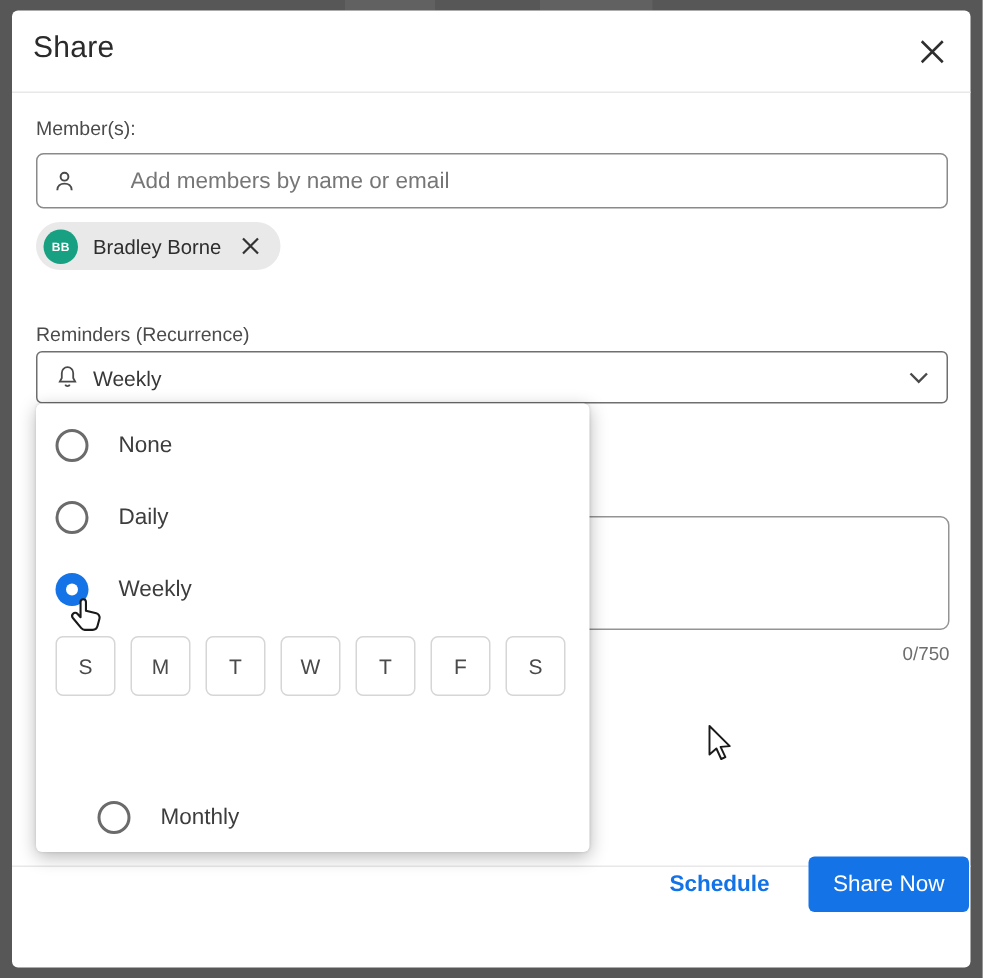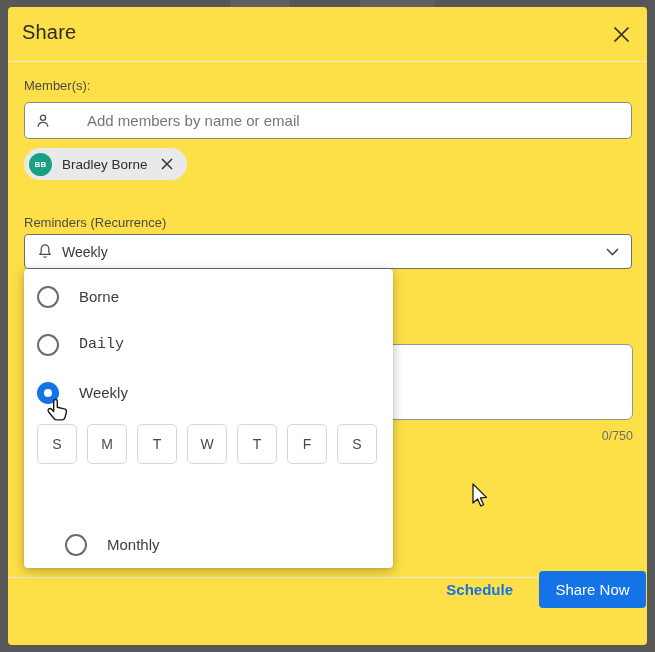--- a/index.html
+++ b/index.html
@@ -3,21 +3,21 @@
 <meta charset="utf-8">
 <style>
   * { margin:0; padding:0; box-sizing:border-box; }
   html,body { width:655px; height:652px; }
   body { font-family:"Liberation Sans", sans-serif; background:#575757; position:relative; overflow:hidden; }
 
   .backdrop { position:absolute; inset:0; background:#575757; }
   .backdrop-seg { position:absolute; top:0; height:7px; background:#616161; }
 
   .dialog { position:absolute; left:8px; top:7px; width:639px; height:638px;
-            background:#fde047; border-radius:4px; }
+            background:#ffffff; border-radius:4px; }
 
   
   .dlg-header { position:absolute; left:0; top:0; width:100%; height:54px; }
   .dlg-title { position:absolute; left:14px; top:14px; font-size:20px; color:#2b2b2b; letter-spacing:.2px; }
   .close-btn { position:absolute; right:14px; top:15px; width:24px; height:24px; cursor:pointer;
                display:flex; align-items:center; justify-content:center; }
   .hdr-divider { position:absolute; left:0; top:54px; width:100%; height:1px; background:#e8e8e8; }
 
   .field-label { position:absolute; left:16px; font-size:13px; color:#4b4b4b; }
 
@@ -123,23 +123,23 @@
       <path d="M1 1 L6.5 6.5 L12 1" stroke="#4a4a4a" stroke-width="1.6" fill="none"></path>
     </svg>
   </div>
 
   <textarea class="message-box" style=""></textarea>
   <div class="char-count">0/750</div>
 
   <div class="dropdown">
     <div class="opt-row" style="top:4px;">
       <div class="radio"></div>
-      <div class="opt-label">Borne</div>
+      <div class="opt-label">None</div>
     </div>
-    <div class="opt-row" style="top:52px;font-family:Liberation Mono, monospace;">
+    <div class="opt-row" style="top:52px;">
       <div class="radio"></div>
       <div class="opt-label">Daily</div>
     </div>
     <div class="opt-row" style="top:100px;">
       <div class="radio sel"></div>
       <div class="opt-label">Weekly</div>
     </div>
     <div class="days-row">
       <button class="day-btn">S</button>
       <button class="day-btn">M</button>

